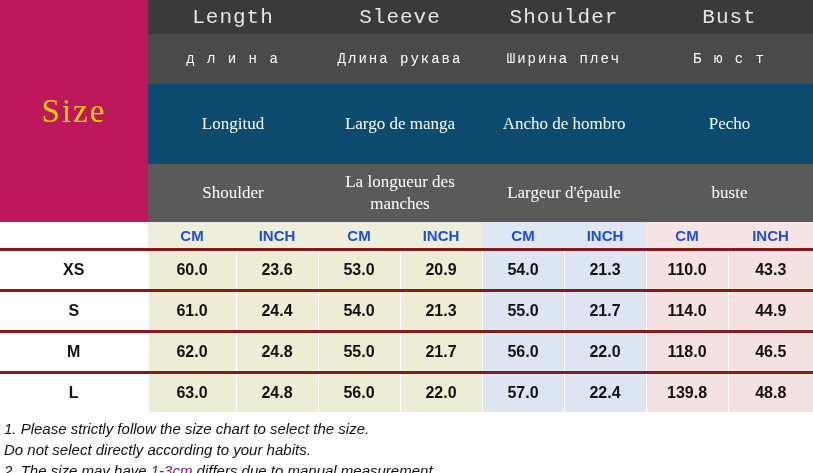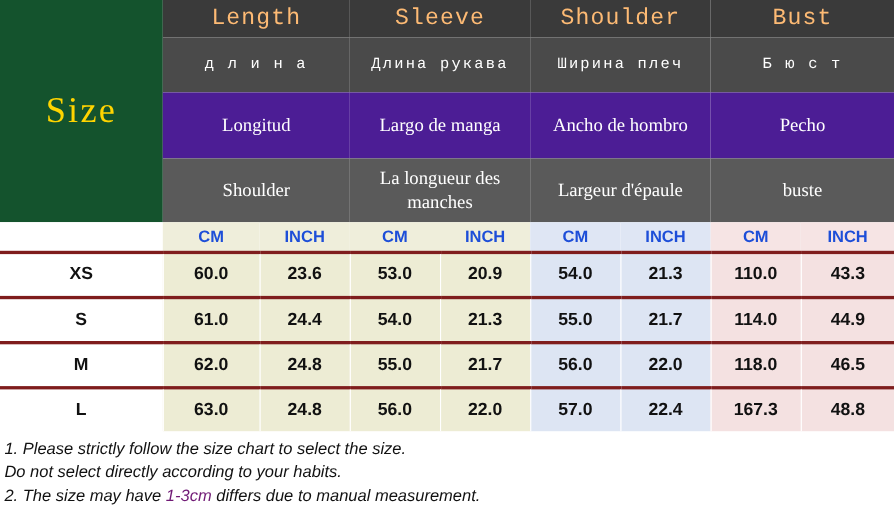--- a/index.html
+++ b/index.html
@@ -24,55 +24,55 @@
   }
   table.size-table td, table.size-table th {
     padding: 0;
     margin: 0;
     text-align: center;
     vertical-align: middle;
   }
 
   
   .size-cell {
-    background: #14532d;
+    background: #be185d;
     color: #ffd400;
     font-family: "Liberation Serif", serif;
     font-size: 33px;
     letter-spacing: 2px;
     text-align: center;
     vertical-align: middle;
     width: 148px;
   }
   .hdr-en {
     background: #3a3a3a;
-    color: #fdba74;
+    color: #e5e5e5;
     font-family: "Liberation Mono", monospace;
     font-size: 21px;
     letter-spacing: 1px;
     height: 34px;
   }
   .hdr-ru {
     background: #4a4a4a;
     color: #ffffff;
     font-family: "Liberation Mono", monospace;
     font-size: 14px;
     letter-spacing: 2px;
     height: 46px;
     line-height: 18px;
     padding: 2px 4px !important;
   }
   .hdr-es {
-    background: #4c1d95;
+    background: #0c4a6e;
     color: #ffffff;
     font-family: "Liberation Serif", serif;
     font-size: 17px;
     height: 52px;
     line-height: 22px;
-    padding: 4px 4px !important;
+    padding: 14px 4px !important;
   }
   .hdr-fr {
     background: #5a5a5a;
     color: #ffffff;
     font-family: "Liberation Serif", serif;
     font-size: 17px;
     height: 54px;
     line-height: 22px;
     padding: 2px 4px !important;
   }
@@ -211,21 +211,21 @@
         <td class="cell-bst">46.5</td>
       </tr>
       <tr class="data-row">
         <td class="cell-size">L</td>
         <td class="cell-len">63.0</td>
         <td class="cell-len">24.8</td>
         <td class="cell-slv">56.0</td>
         <td class="cell-slv">22.0</td>
         <td class="cell-shd">57.0</td>
         <td class="cell-shd">22.4</td>
-        <td class="cell-bst">167.3</td>
+        <td class="cell-bst">139.8</td>
         <td class="cell-bst">48.8</td>
       </tr>
     </tbody>
   </table>
 
   <div class="notes">
     <div>1. Please strictly follow the size chart to select the size.</div>
     <div>Do not select directly according to your habits.</div>
     <div><span>2. The size may have </span><span class="hl">1-3cm</span><span> differs due to manual measurement.</span></div>
   </div>

